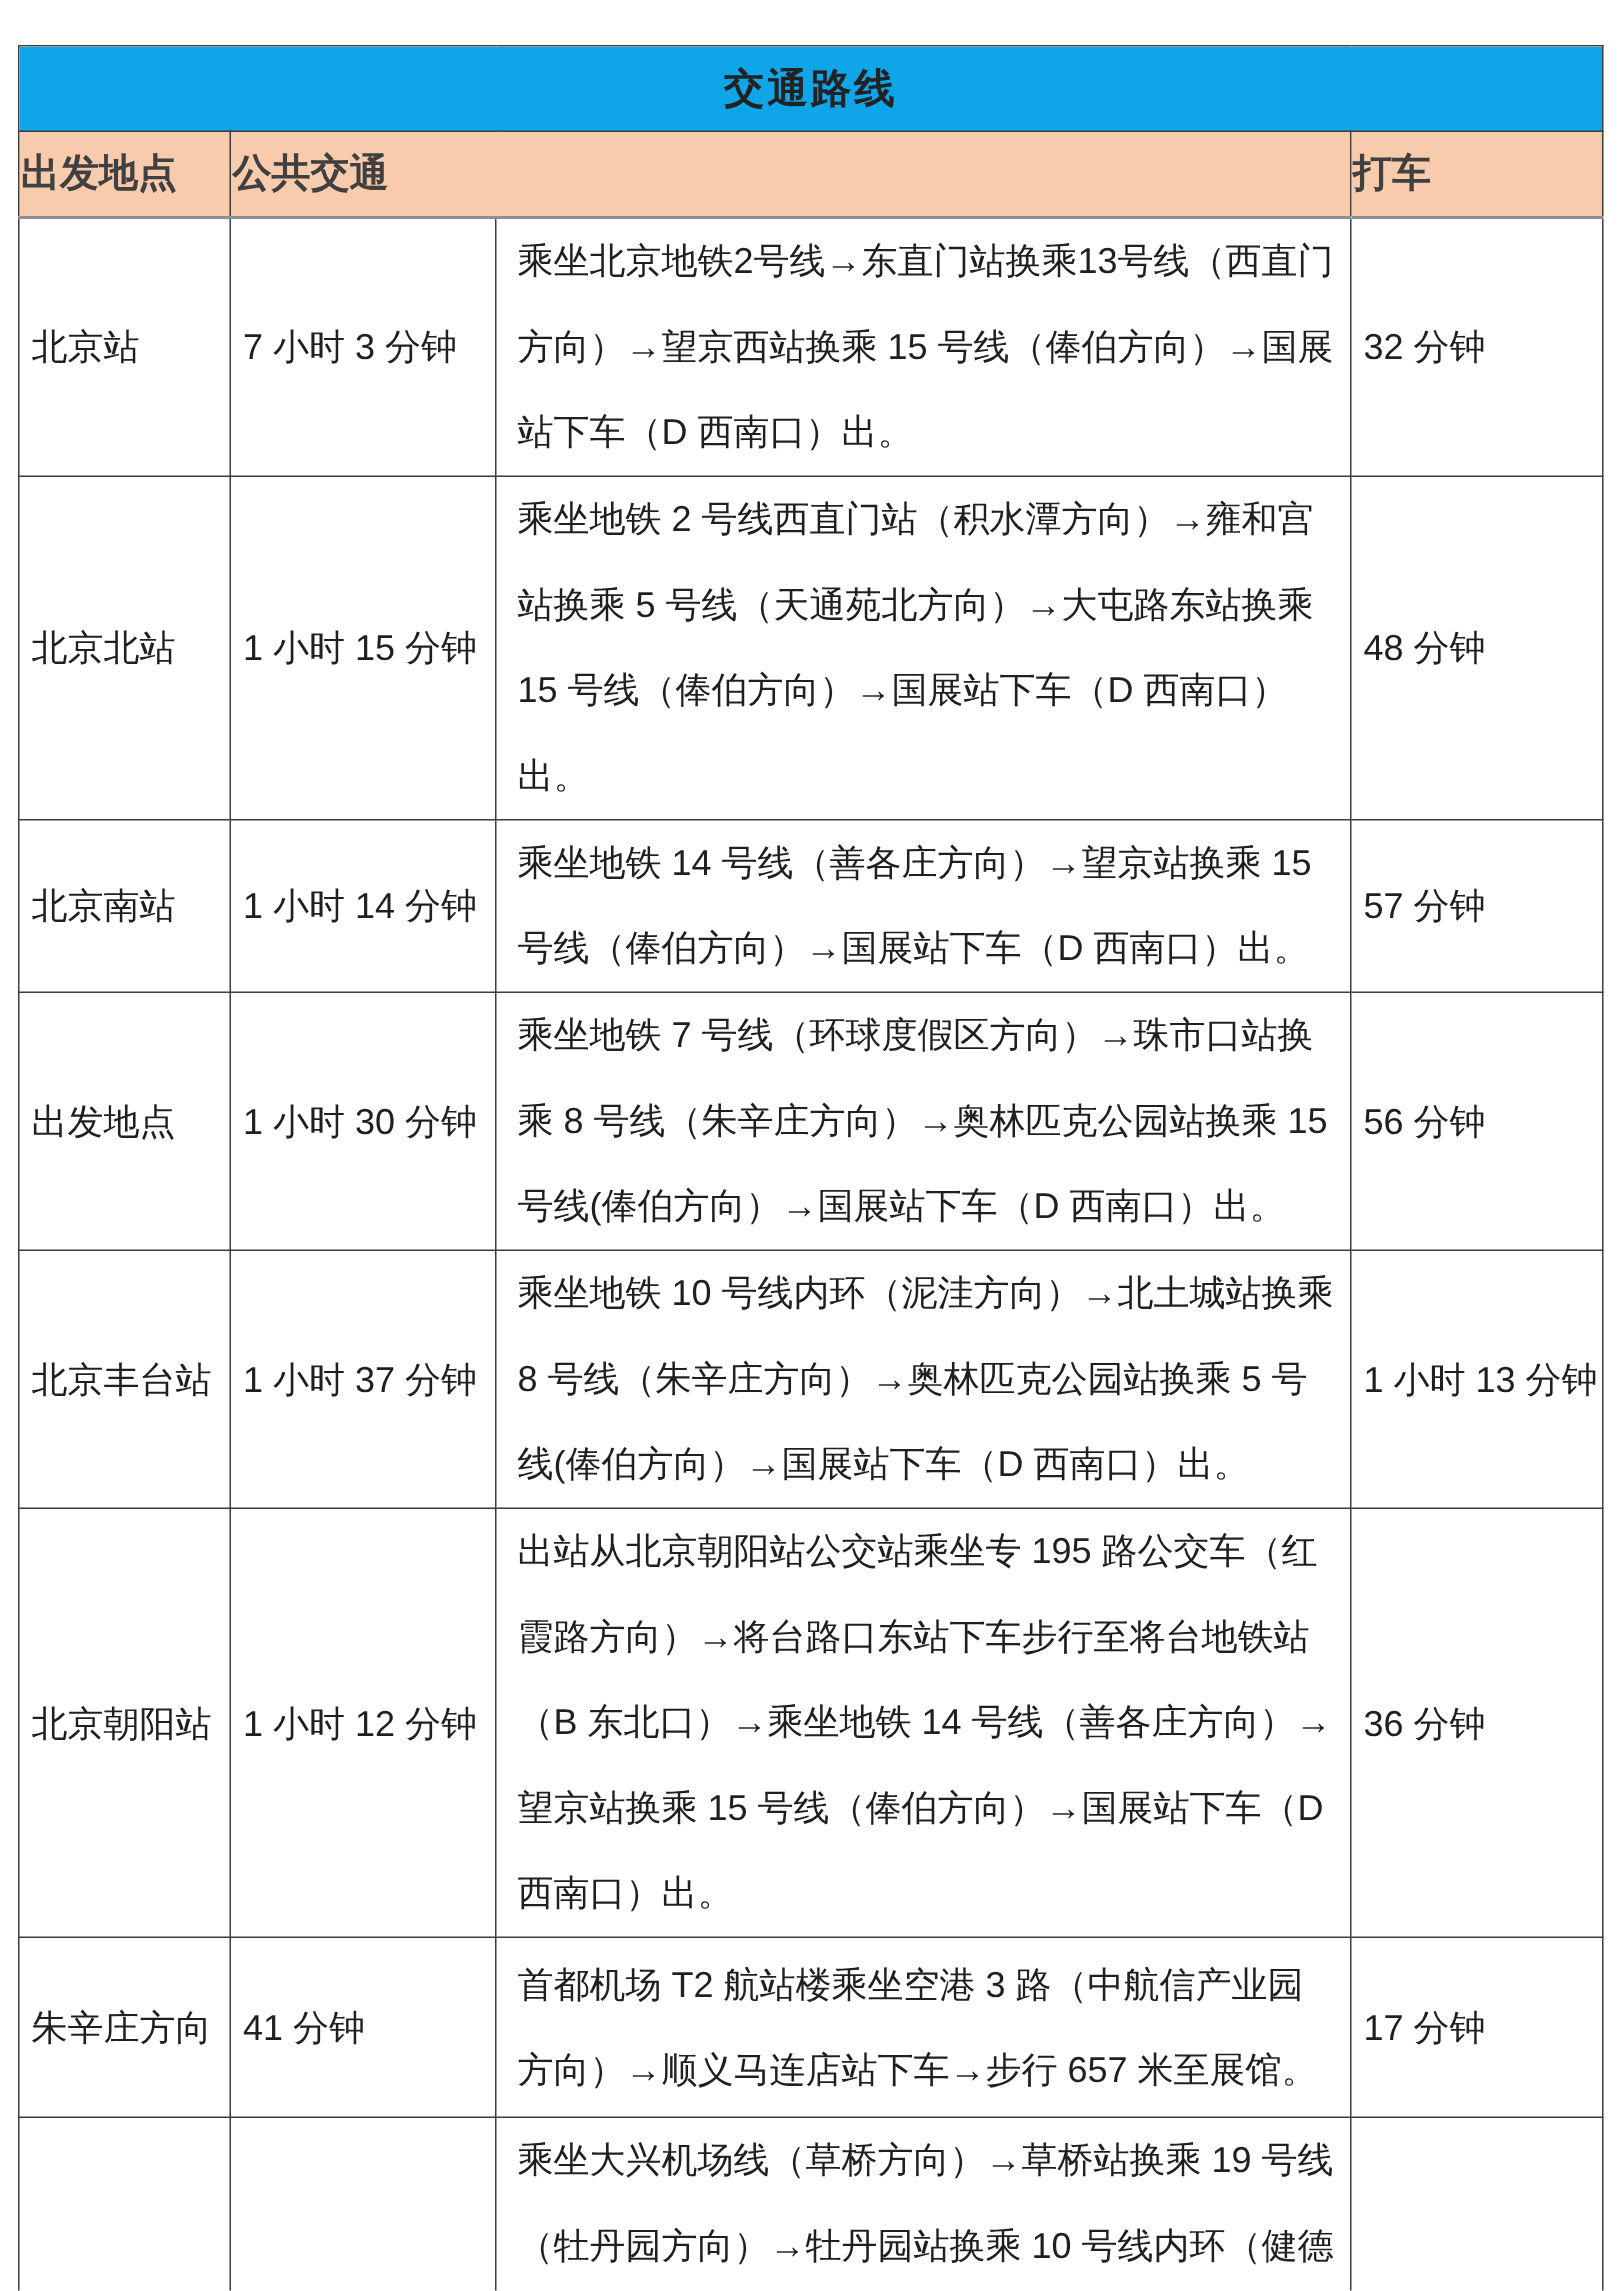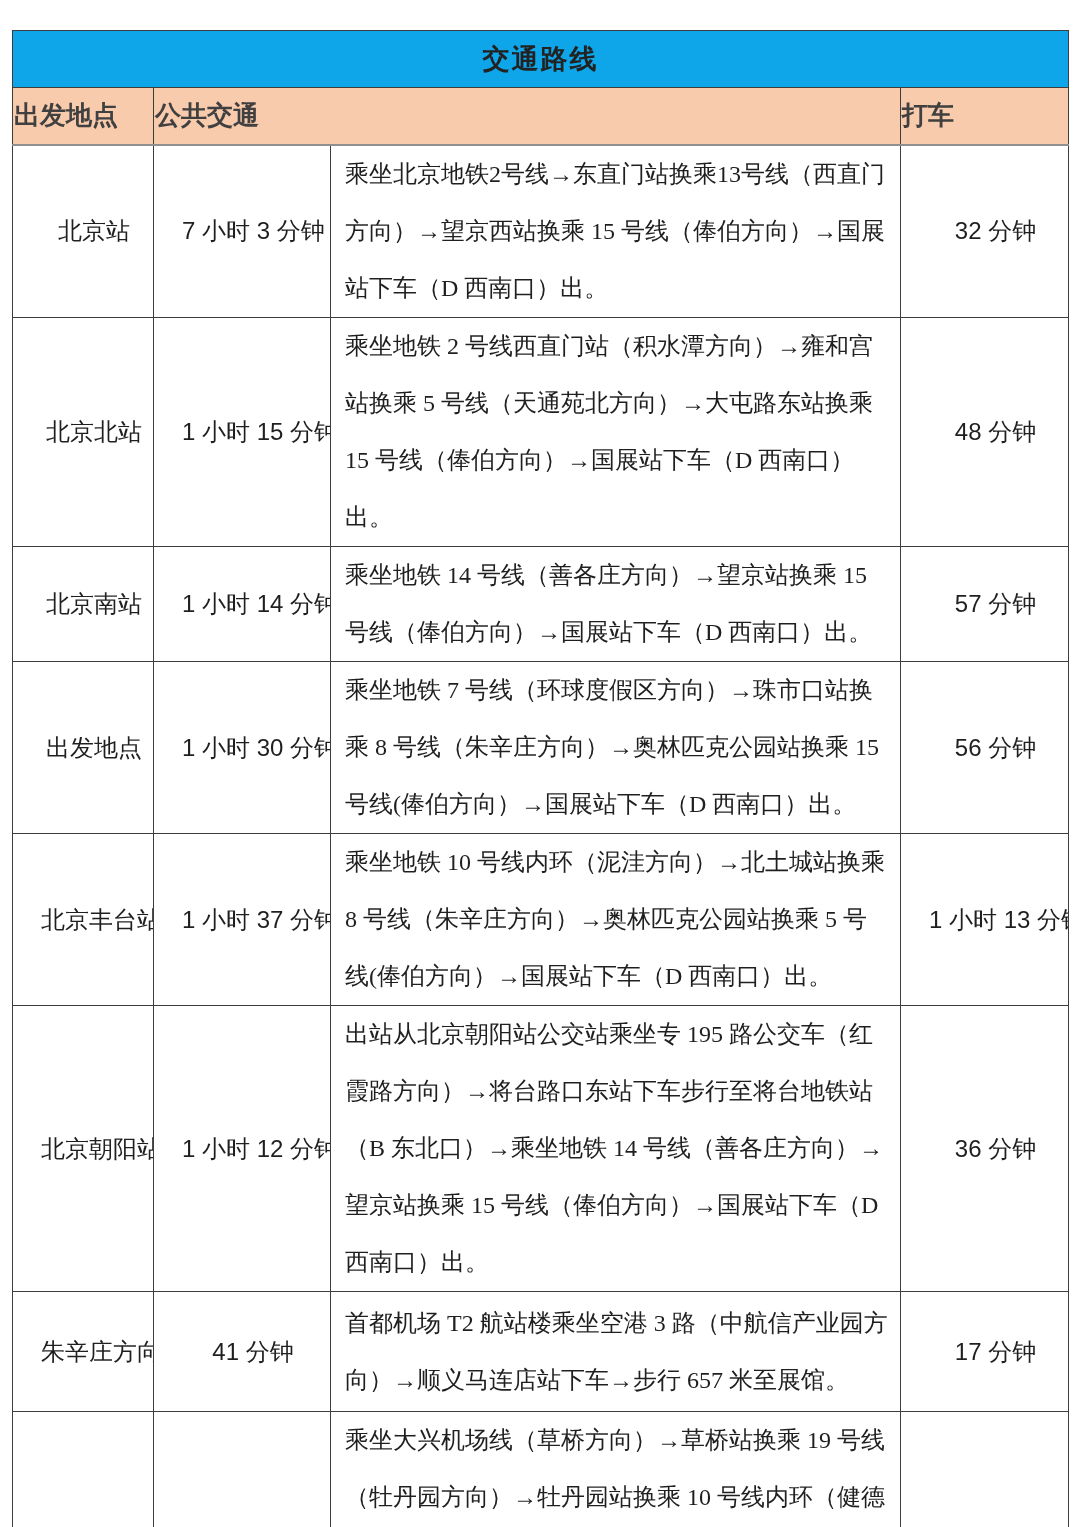--- a/index.html
+++ b/index.html
@@ -52,32 +52,31 @@
     font-size: 26px;
     font-weight: 700;
     color: #404040;
     border-bottom: 2px solid #8f8f8f;
   }
   
   .cell-departure,
   .cell-duration,
   .cell-taxi {
     font-size: 24px;
-    text-align: center;
+    text-align: left;
     vertical-align: middle;
-    padding: 0 6px 0 28px;
+    padding: 0 6px 0 8px;
     white-space: nowrap;
   }
   .cell-route {
     font-size: 24px;
     line-height: 57px;
     text-align: left;
     vertical-align: middle;
     padding: 0 10px 0 14px;
-    font-family: Liberation Serif, serif;
   }
   .route-table tbody tr:last-child td {
     border-bottom: 2px solid #8f8f8f;
   }
 </style>
 </head>
 <body>
 
 <div class="table-wrap">
   <table class="route-table">

